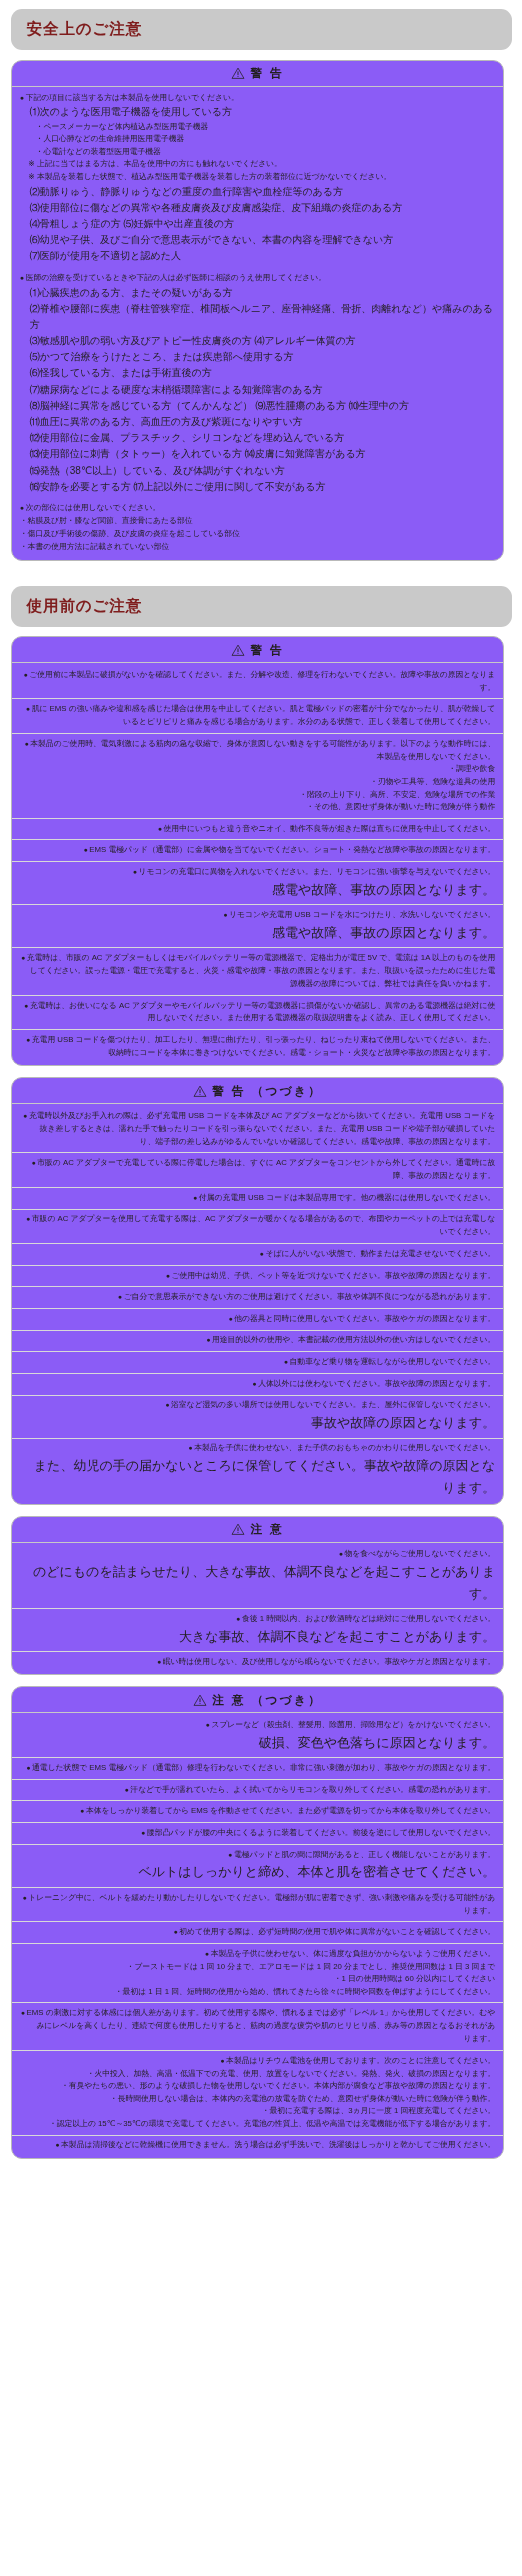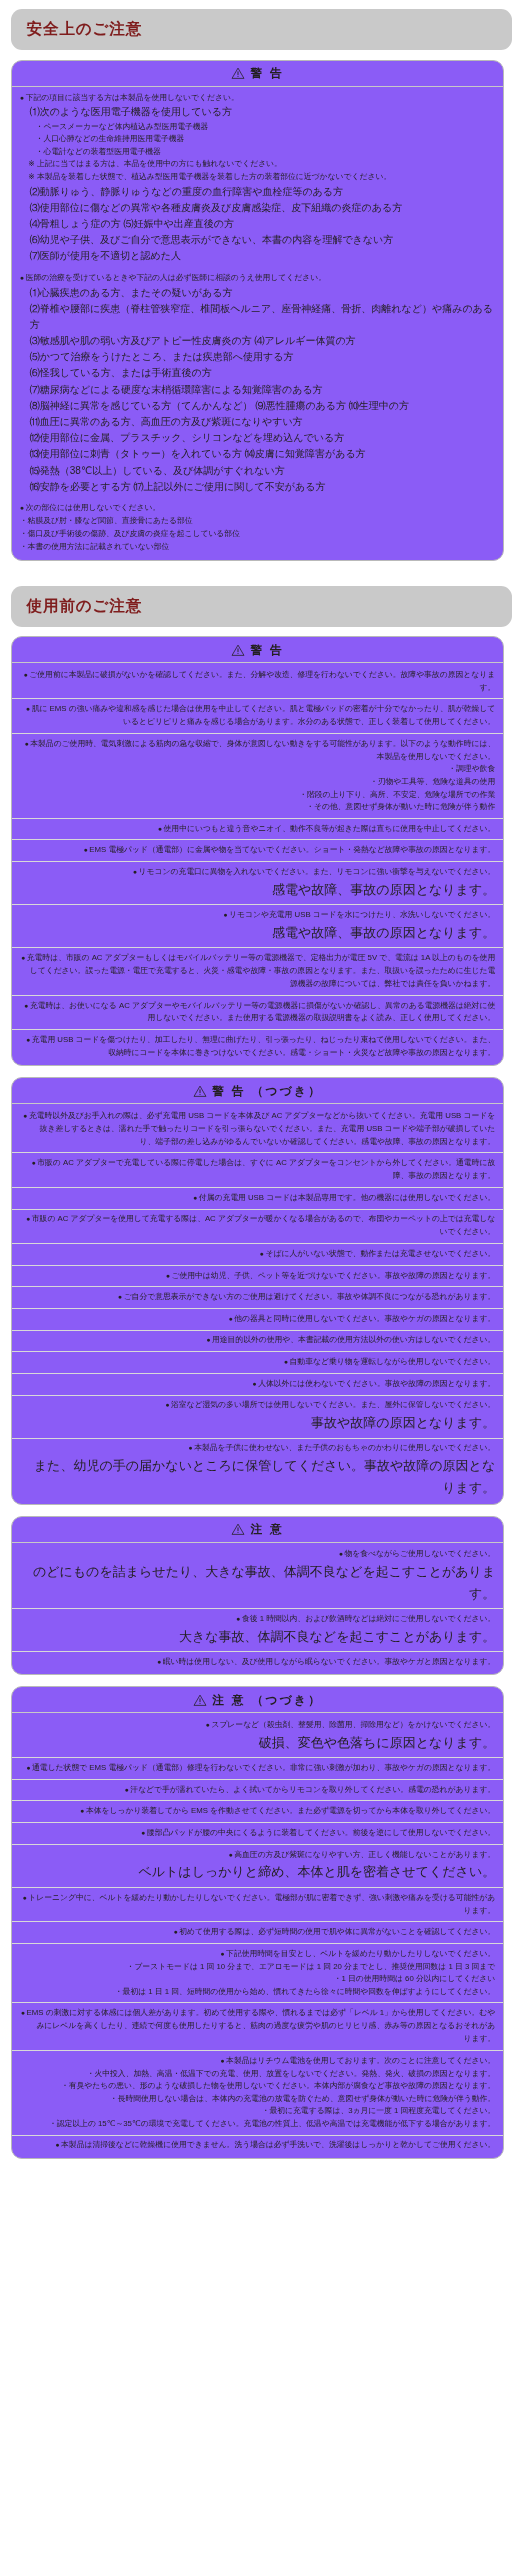--- a/index.html
+++ b/index.html
@@ -322,31 +322,31 @@
         <div class="row">
           <p class="bullet">汗などで手が濡れていたら、よく拭いてからリモコンを取り外してください。感電の恐れがあります。</p>
         </div>
         <div class="row">
           <p class="bullet">本体をしっかり装着してから EMS を作動させてください。また必ず電源を切ってから本体を取り外してください。</p>
         </div>
         <div class="row">
           <p class="bullet">腰部凸パッドが腰の中央にくるように装着してください。前後を逆にして使用しないでください。</p>
         </div>
         <div class="row">
-          <p class="bullet">高血圧の方及び紫斑になりやすい方、正しく機能しないことがあります。</p>
+          <p class="bullet">電極パッドと肌の間に隙間があると、正しく機能しないことがあります。</p>
           <p class="cont">ベルトはしっかりと締め、本体と肌を密着させてください。</p>
         </div>
         <div class="row">
           <p class="bullet">トレーニング中に、ベルトを緩めたり動かしたりしないでください。電極部が肌に密着できず、強い刺激や痛みを受ける可能性があります。</p>
         </div>
         <div class="row">
           <p class="bullet">初めて使用する際は、必ず短時間の使用で肌や体に異常がないことを確認してください。</p>
         </div>
         <div class="row">
-          <p class="bullet">下記使用時間を目安とし、ベルトを緩めたり動かしたりしないでください。</p>
+          <p class="bullet">本製品を子供に使わせない、体に過度な負担がかからないようご使用ください。</p>
           <p class="dot2">・ブーストモードは 1 回 10 分まで、エアロモードは 1 回 20 分までとし、推奨使用回数は 1 日 3 回まで</p>
           <p class="dot2">・1 日の使用時間は 60 分以内にしてください</p>
           <p class="dot2">・最初は 1 日 1 回、短時間の使用から始め、慣れてきたら徐々に時間や回数を伸ばすようにしてください。</p>
         </div>
         <div class="row">
           <p class="bullet">EMS の刺激に対する体感には個人差があります。初めて使用する際や、慣れるまでは必ず「レベル 1」から使用してください。むやみにレベルを高くしたり、連続で何度も使用したりすると、筋肉の過度な疲労や肌のヒリヒリ感、赤み等の原因となるおそれがあります。</p>
         </div>
         <div class="row">
           <p class="bullet">本製品はリチウム電池を使用しております。次のことに注意してください。</p>
           <p class="dot2">・火中投入、加熱、高温・低温下での充電、使用、放置をしないでください。発熱、発火、破損の原因となります。</p>

